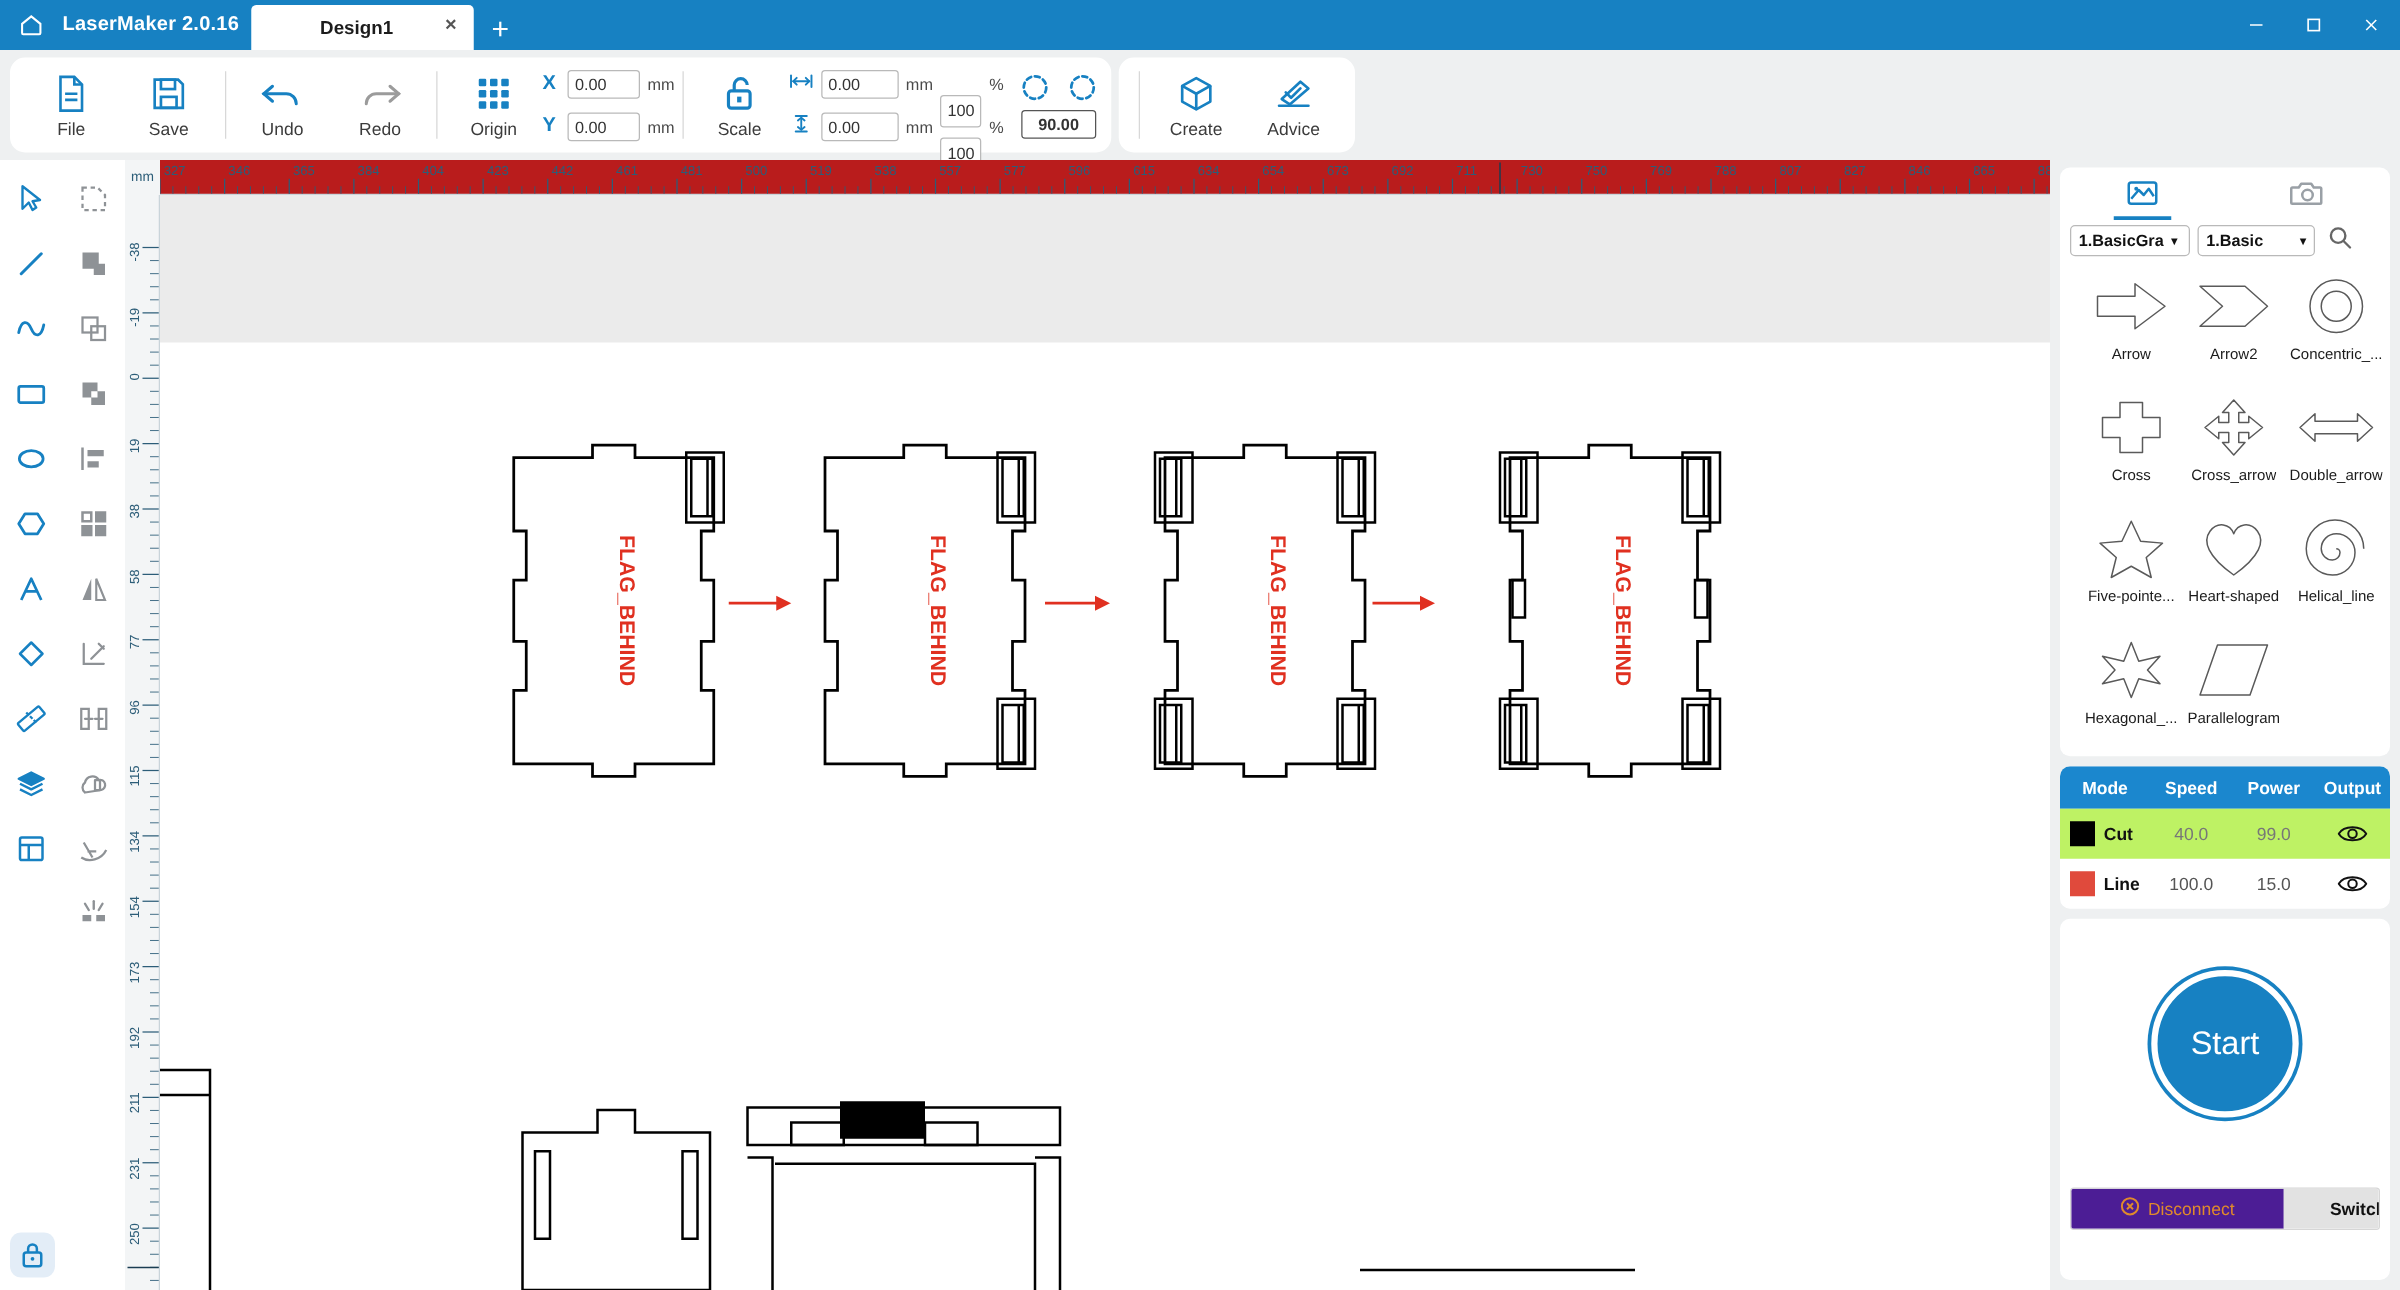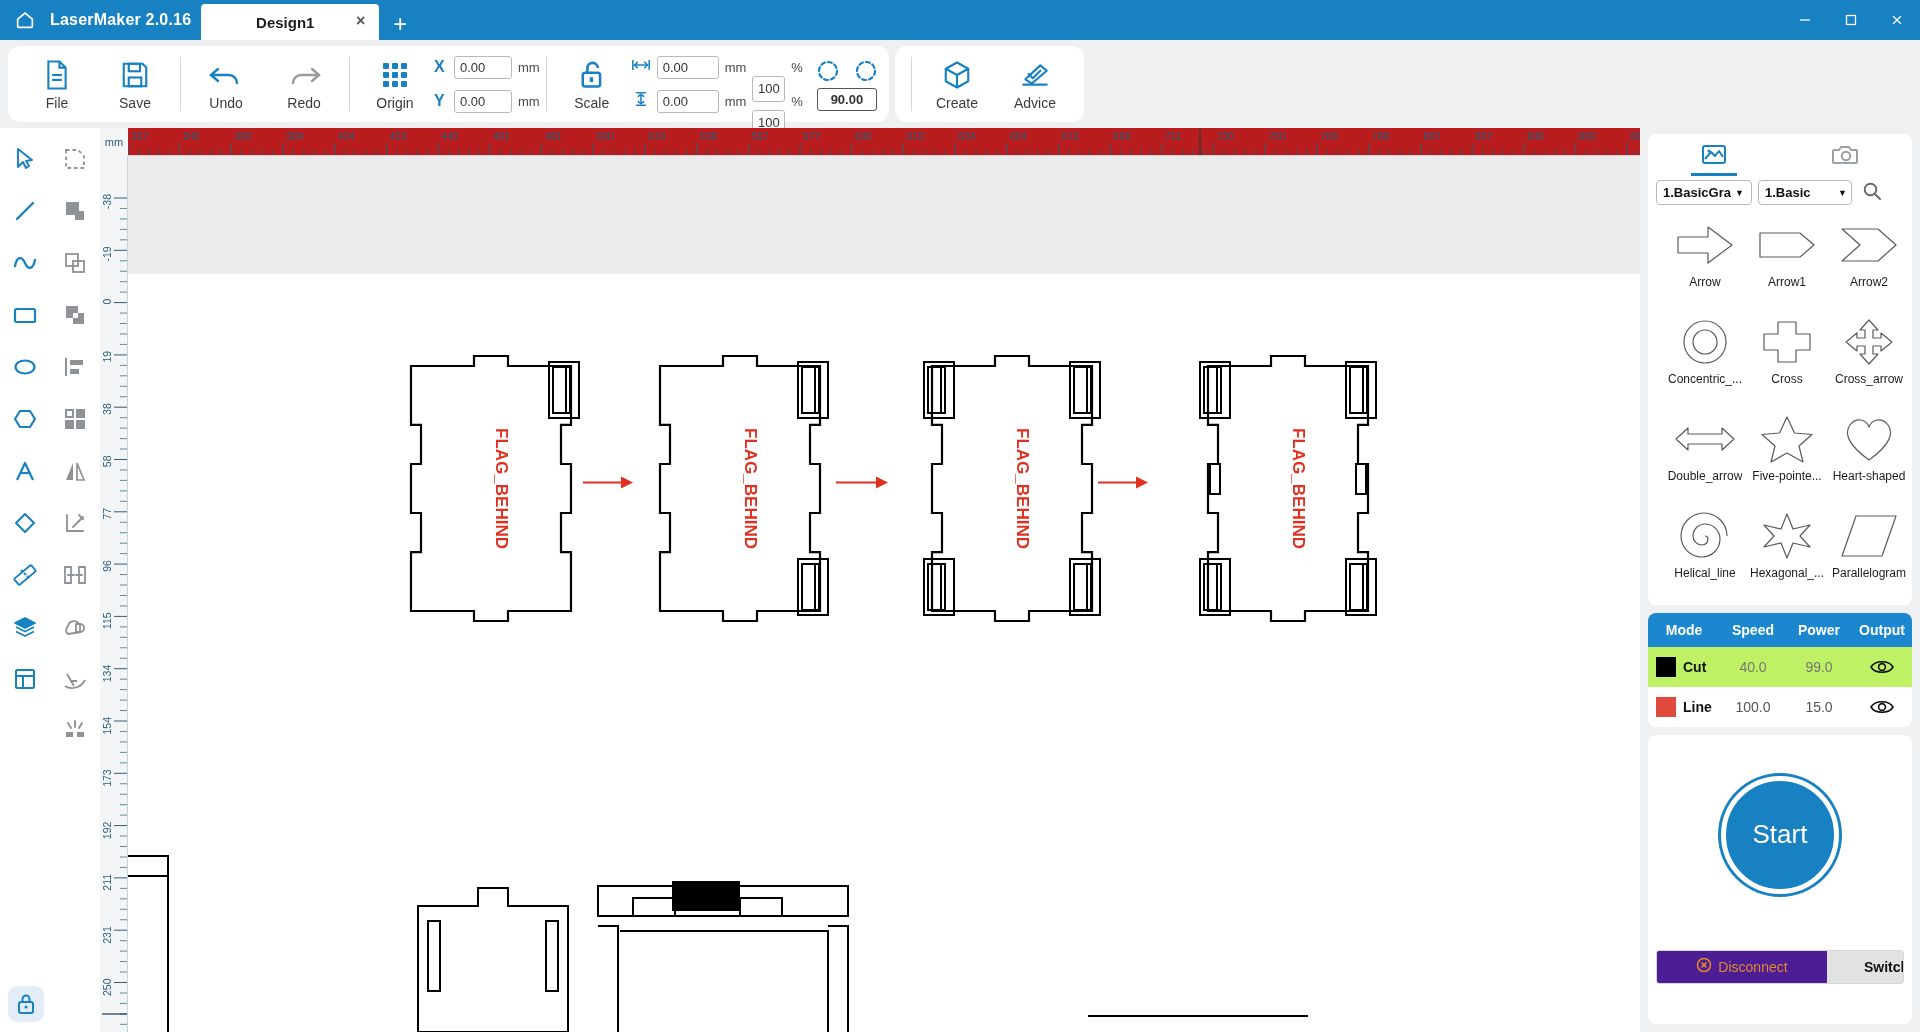--- a/index.html
+++ b/index.html
@@ -891,26 +891,20 @@
       </div>
       <div class="shapegrid" id="shapegrid">
           <div class="shapecell">
             <span><svg width="62" height="48" viewBox="0 0 62 48">
                 <path fill="none" stroke="#5a5a5a" stroke-width="1.2" stroke-linejoin="round" d="M4 16 H34 V6 L58 24 L34 42 V32 H4 Z"></path>
               </svg></span>
             <span class="sname">Arrow</span>
           </div>
           <div class="shapecell">
             <span><svg width="62" height="48" viewBox="0 0 62 48">
-                <path fill="none" stroke="#5a5a5a" stroke-width="1.2" stroke-linejoin="round" d="M4 12 H44 L58 24 L44 36 H4 Z"></path>
-              </svg></span>
-            <span class="sname">Arrow1</span>
-          </div>
-          <div class="shapecell">
-            <span><svg width="62" height="48" viewBox="0 0 62 48">
                 <path fill="none" stroke="#5a5a5a" stroke-width="1.2" stroke-linejoin="round" d="M4 8 L22 24 L4 40 L40 40 L58 24 L40 8 Z"></path>
               </svg></span>
             <span class="sname">Arrow2</span>
           </div>
           <div class="shapecell">
             <span><svg width="62" height="48" viewBox="0 0 62 48">
                 <circle fill="none" stroke="#5a5a5a" stroke-width="1.2" stroke-linejoin="round" cx="31" cy="24" r="21"></circle>
                 <circle fill="none" stroke="#5a5a5a" stroke-width="1.2" stroke-linejoin="round" cx="31" cy="24" r="12"></circle>
               </svg></span>
             <span class="sname">Concentric_...</span>

